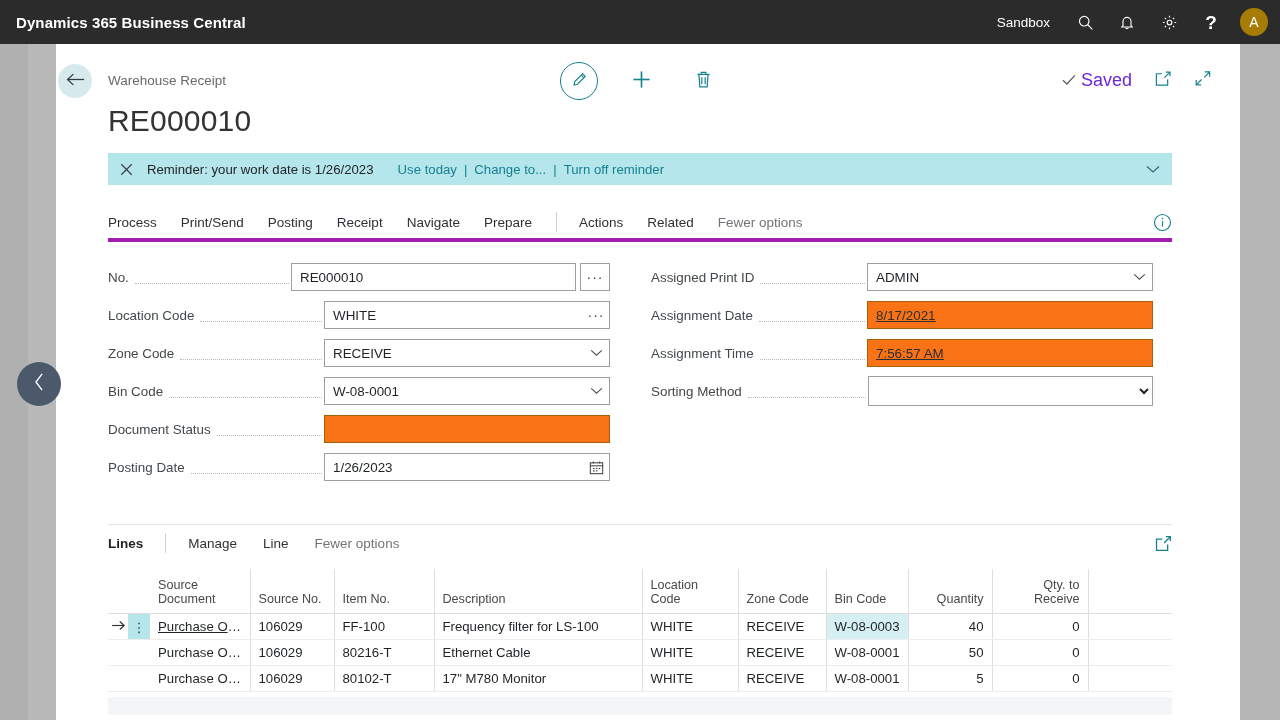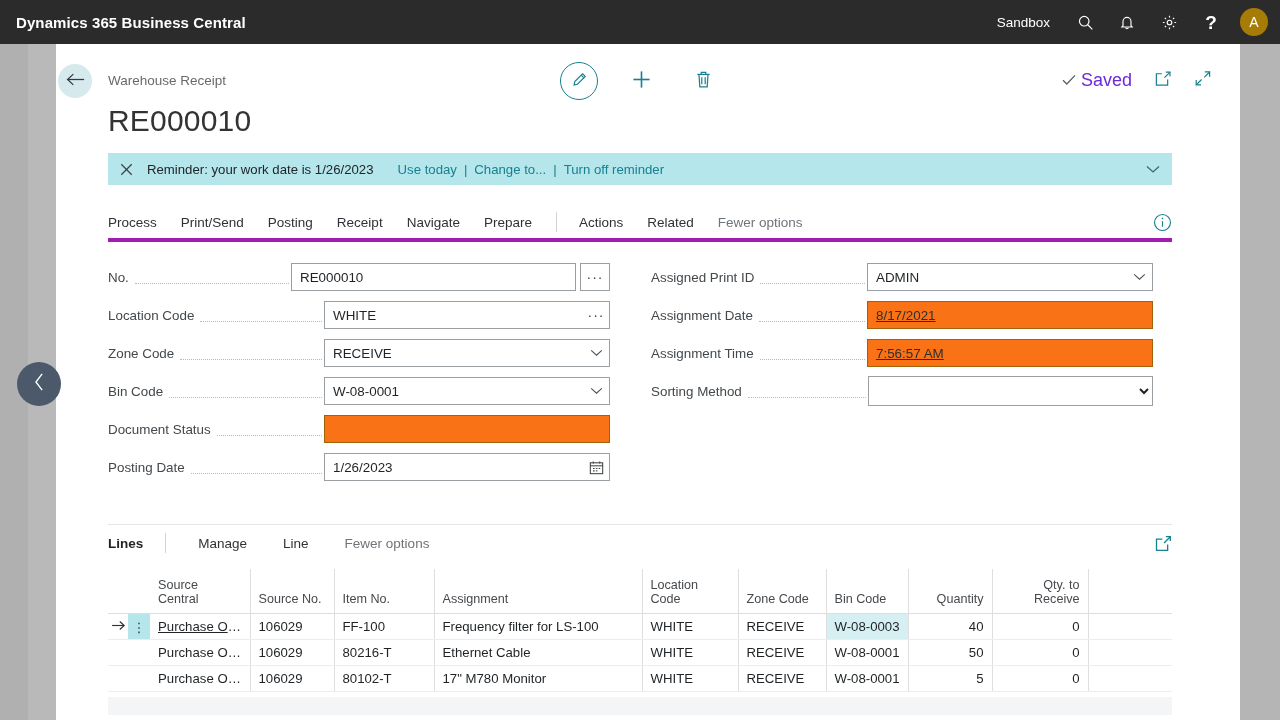--- a/index.html
+++ b/index.html
@@ -139,21 +139,21 @@
   }
 
   
   .lines-bar {
     position:absolute; left:108px; top:524px; width:1064px; height:37px;
     display:flex; align-items:center; font-size:13.5px;
     border-top:1px solid #e6e6e6;
   }
   .lines-title { color:#1f2326; font-weight:600; margin-right:22px; }
   .lb-sep { width:1px; height:20px; background:#d2d2d2; margin-right:22px; }
-  .lb { color:#2e3236; margin-right:26px; cursor:pointer;margin-left:10px; }
+  .lb { color:#2e3236; margin-right:26px; cursor:pointer; }
   .lb.dim { color:#6f7479; }
   .expand-ic { margin-left:auto; color:#16818f; cursor:pointer; display:flex; }
 
   
   .grid { position:absolute; left:108px; top:569px; width:1064px; }
   table.lines { border-collapse:collapse; width:1064px; table-layout:fixed; }
   table.lines th {
     font-weight:400; font-size:12.6px; color:#46494d; vertical-align:bottom;
     padding:4px 8px 7px 8px; text-align:left; height:44px;
     border-bottom:1px solid #dedede; white-space:normal; line-height:14px;
@@ -481,24 +481,24 @@
           <col style="width:88px">
         <col style="width:82px">
           <col style="width:84px">
           <col style="width:96px">
           <col style="width:?">
       </colgroup>
       <thead>
         <tr>
           <th class="ind-col"></th>
           <th class="dd-col"></th>
-          <th>Source Central</th>
+          <th>Source Document</th>
           <th class="vline">Source No.</th>
           <th class="vline">Item No.</th>
-          <th class="vline">Assignment</th>
+          <th class="vline">Description</th>
           <th class="vline">Location Code</th>
           <th class="vline">Zone Code</th>
           <th class="vline">Bin Code</th>
           <th class="vline num">Quantity</th>
           <th class="vline num">Qty. to Receive</th>
           <th class="vline"></th>
         </tr>
       </thead>
       <tbody>
 

